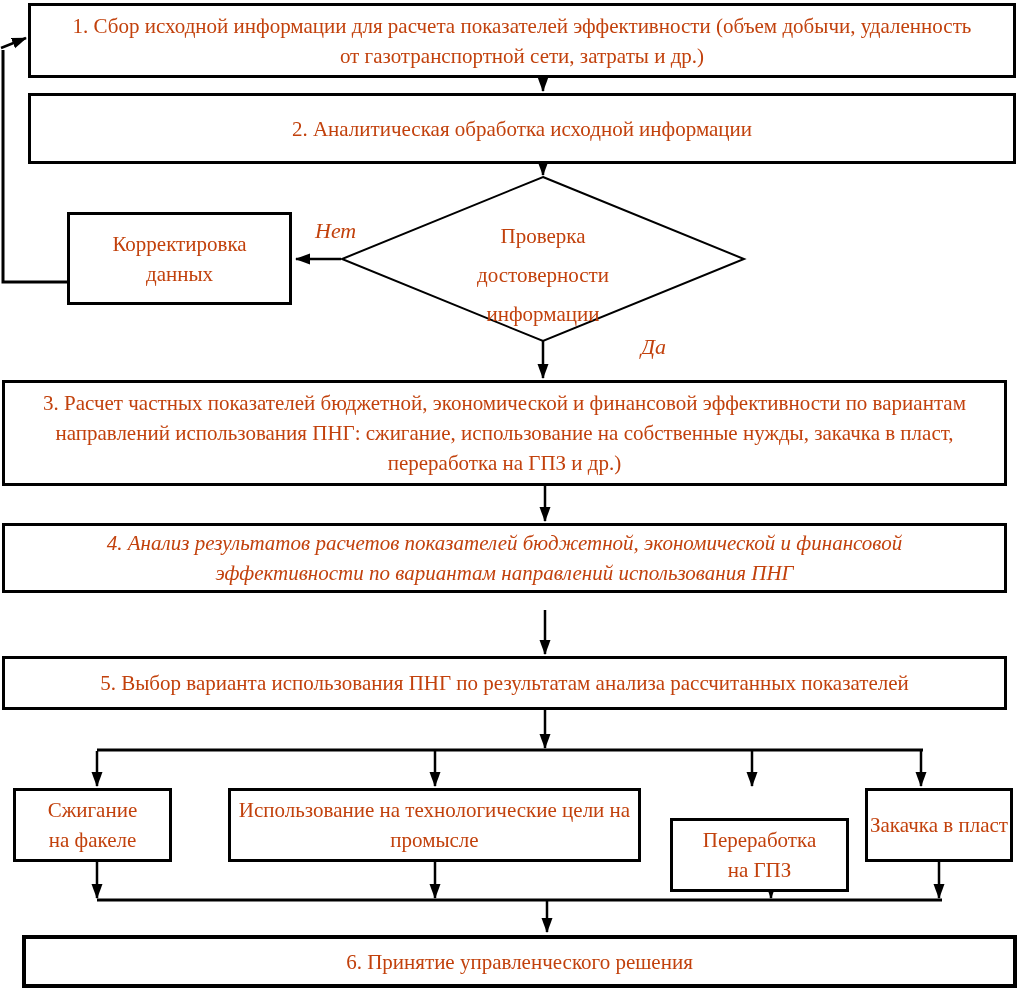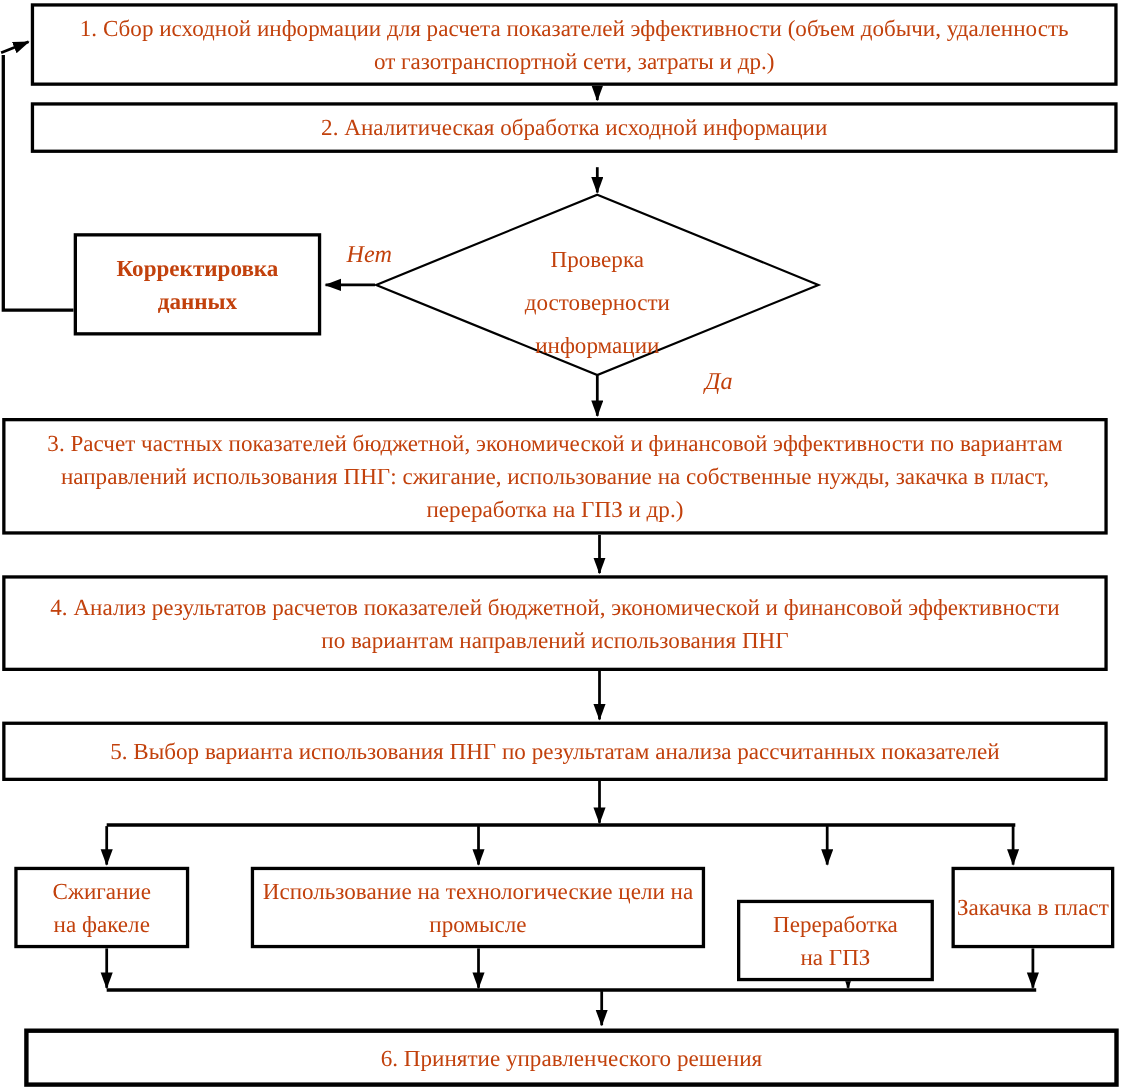--- a/index.html
+++ b/index.html
@@ -8,24 +8,24 @@
     font-family:"Liberation Serif", serif; color:#c2410c; overflow:hidden;
   }
   .layer { position:absolute; left:0; top:0; width:1026px; height:993px; }
   .node {
     position:absolute; box-sizing:border-box; background:#ffffff;
     border:3px solid #000000; display:flex; align-items:center; justify-content:center;
     text-align:center; font-size:21px; line-height:30px;
   }
   .node .txt { display:block; width:100%; }
   .box1 { left:28px;  top:3px;   width:988px;  height:75px;  padding:0 30px; }
-  .box2 { left:28px;  top:93px;  width:988px;  height:46px;  }
-  .corr { left:67px;  top:212px; width:225px;  height:93px;  padding:0 20px;font-weight:bold; }
+  .box2 { left:28px;  top:93px;  width:988px;  height:71px;  }
+  .corr { left:67px;  top:212px; width:225px;  height:93px;  padding:0 20px; }
   .box3 { left:2px;   top:380px; width:1005px; height:106px; padding:0 8px; }
-  .box4 { left:2px;   top:523px; width:1005px; height:87px;  padding:16px 30px; }
+  .box4 { left:2px;   top:523px; width:1005px; height:70px;  padding:16px 30px;font-style:italic; }
   .box5 { left:2px;   top:656px; width:1005px; height:54px;  }
   .opt1 { left:13px;  top:788px; width:159px;  height:74px;  padding:0 25px; }
   .opt2 { left:228px; top:788px; width:413px;  height:74px;  padding:0 0;  }
   .opt3 { left:670px; top:818px; width:179px;  height:74px;  padding:0 22px; }
   .opt4 { left:865px; top:788px; width:148px;  height:74px;  padding:0 2px; }
   .box6 { left:22px;  top:935px; width:995px;  height:53px;  border-width:4px; }
   .diamond-text {
     position:absolute; left:432px; top:217px; width:222px; height:84px;
     display:flex; align-items:flex-start; justify-content:center; text-align:center;
     font-size:21px; line-height:39px;

